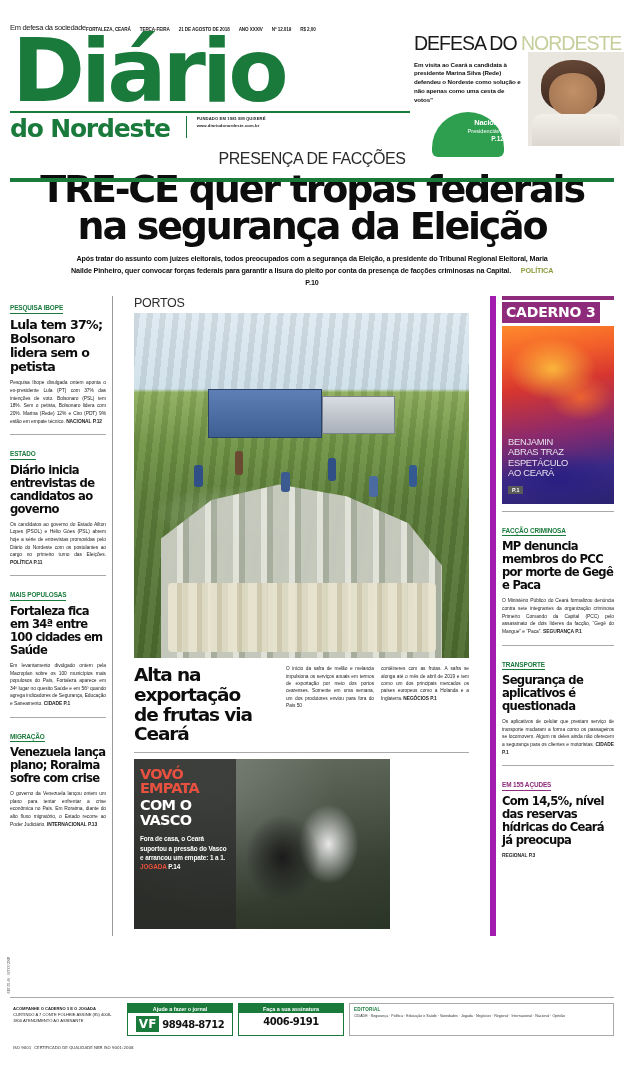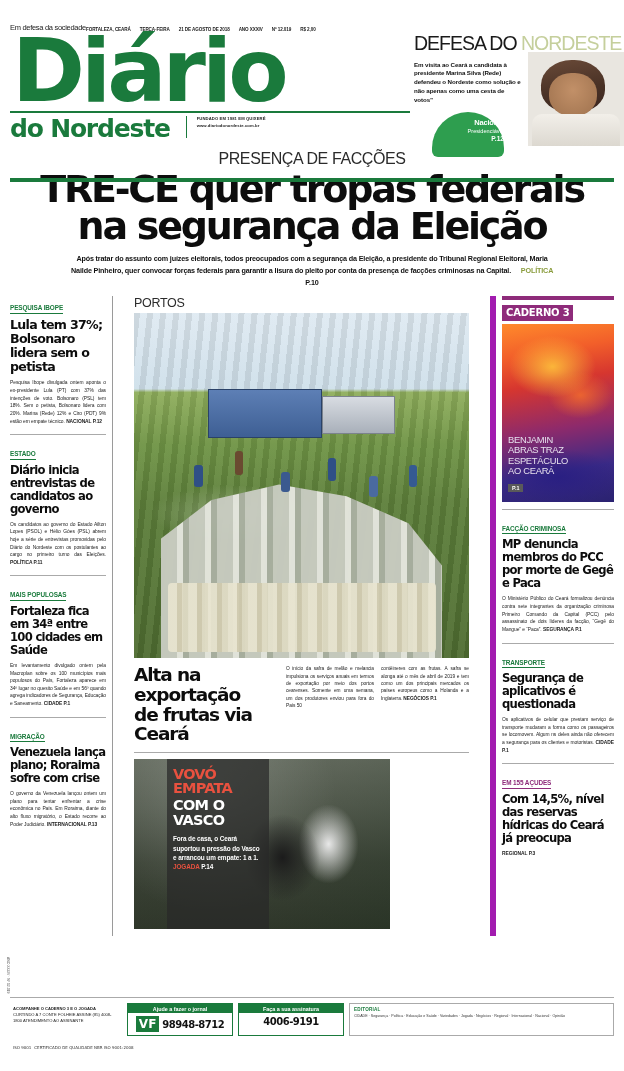--- a/index.html
+++ b/index.html
@@ -104,39 +104,39 @@
               font-size: 18.5px; line-height: 1.06; letter-spacing: -1.1px;
               color: #0d0d0d; width: 190px; }
   .mid-cols { display: flex; gap: 7px; flex: 1; }
   .mid-col { font-size: 4.8px; line-height: 1.52; color: #222; text-align: justify;
              width: 88px; letter-spacing: -0.05px;}
   .mid-col .ref { font-weight: bold; }
   .mid-bottom { display: flex; margin-top: 8px; gap: 6px;
                 border-top: 1px solid #aaa; padding-top: 6px;}
   .vasco-card { width: 256px; height: 170px; position: relative; overflow: hidden; }
   .vasco-overlay { position: absolute; left: 0; top: 0; width: 102px; height: 100%;
-                   background: rgba(40,40,40,0.72); padding: 8px 6px; margin-left: 33px; }
+                   background: rgba(40,40,40,0.72); padding: 8px 6px; }
   .vasco-k { font-family: "DejaVu Sans", sans-serif; font-weight: bold;
              font-size: 14.5px; line-height: 0.98; color: #e8513f; letter-spacing: -0.8px;}
   .vasco-h { font-family: "DejaVu Sans", sans-serif; font-weight: bold;
              font-size: 14.5px; line-height: 1.0; color: #fff; letter-spacing: -0.7px;
              margin-top: 3px;}
   .vasco-c { font-size: 6.4px; line-height: 1.45; color: #fff; margin-top: 7px;
              font-weight: bold; letter-spacing: -0.1px;}
   .vasco-c .sec { color: #e8513f; }
   .leao-card { flex: 1; border-left: 1px solid #aaa; padding-left: 6px; }
   .leao-k { font-size: 13px; line-height: 1.04; color: #d9736b; letter-spacing: -0.5px;}
   .leao-h { font-size: 13px; line-height: 1.04; color: #1a1a1a; letter-spacing: -0.5px;}
   .leao-ref { font-size: 6.6px; margin-top: 7px; font-weight: bold;}
   .leao-ref .s { color: #c0392b; }
   .leao-photo { width: 100%; height: 78px; margin-top: 5px; overflow: hidden;
                 position: relative;}
 
   
-  .cad-label { background: #8e2b7a; color: #fff; font-size: 10px; font-weight: bold;
+  .cad-label { background: #8e2b7a; color: #fff; font-size: 14px; font-weight: bold;
                padding: 2px 4px 2.5px; display: inline-block; letter-spacing: -0.2px;
                font-family: "DejaVu Sans", sans-serif;}
   .cad-bar { height: 4px; background: #8e2b7a; margin-bottom: 2px;}
   .cad-photo { width: 100%; height: 178px; margin-top: 3px; position: relative;
                overflow: hidden;}
   .cad-cap { position: absolute; left: 6px; bottom: 8px; right: 6px;}
   .cad-cap-t { font-size: 9.4px; line-height: 1.08; color: #e6e0ee; letter-spacing: -0.3px;}
   .cad-cap-p { display: inline-block; background: #5a5a5a; color: #fff;
                font-size: 5.4px; padding: 1px 4px; margin-top: 4px; font-weight: bold;}
 

